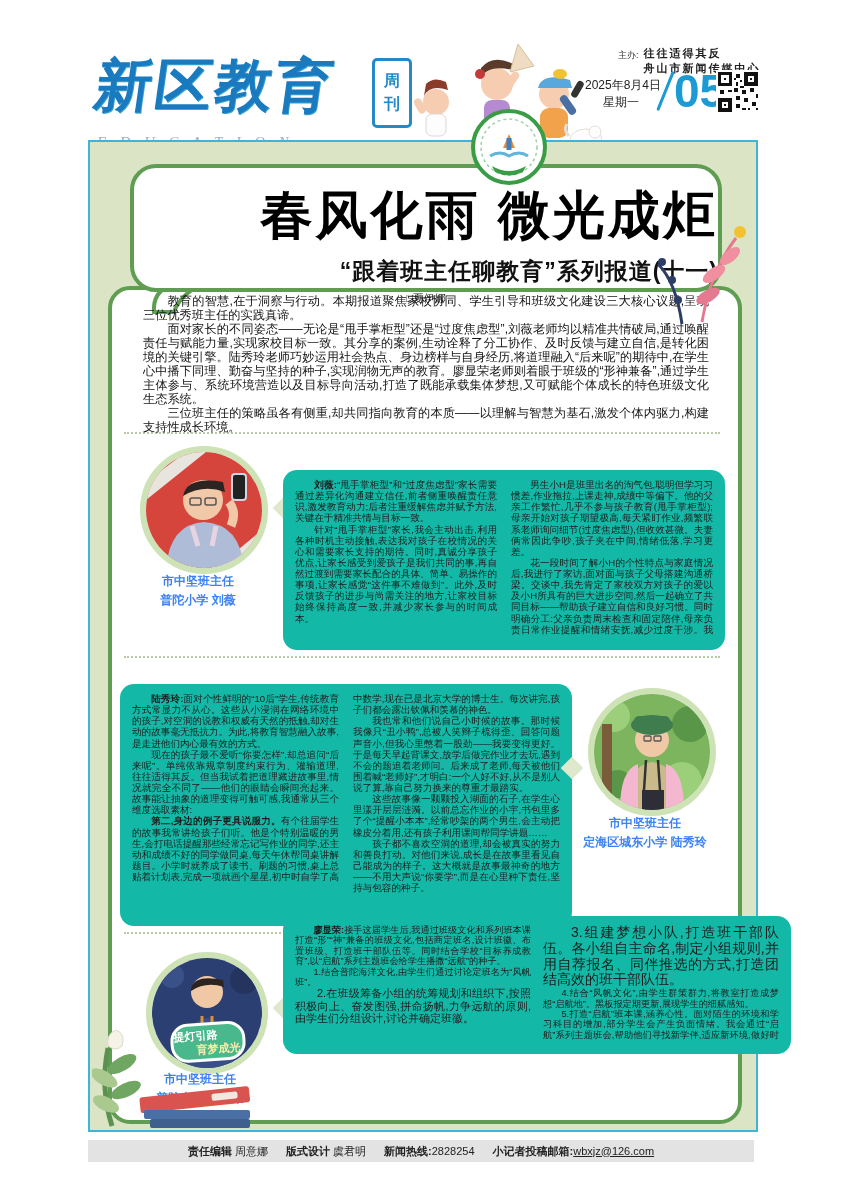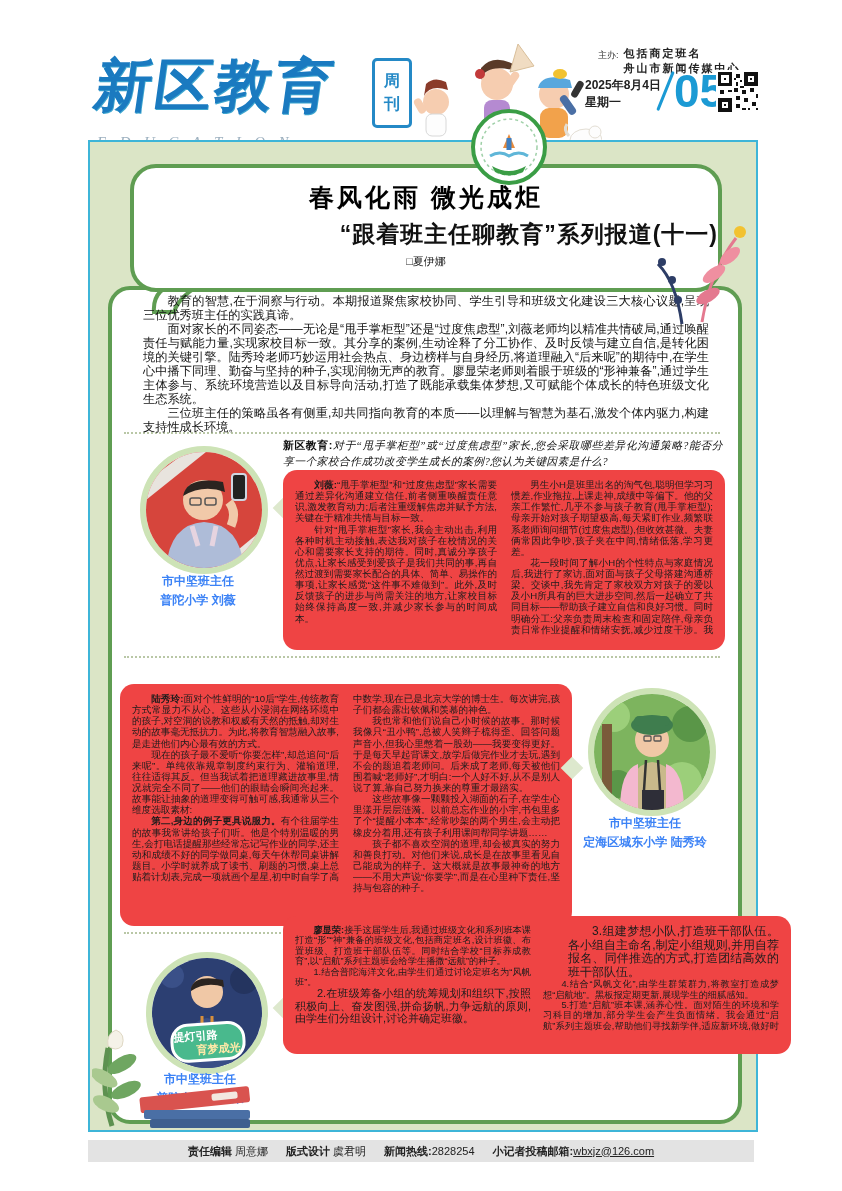--- a/index.html
+++ b/index.html
@@ -8,40 +8,40 @@
   .abs{position:absolute;}
 
   
   .brand{font-weight:900;font-size:57px;color:#1a7ac0;letter-spacing:3px;transform:skewX(-8deg);
          text-shadow:1px 1px 0 #3fa6cf;white-space:nowrap;}
   .weekly-box{width:34px;height:64px;border:3px solid #2489c6;border-radius:5px;display:flex;flex-direction:column;
          align-items:center;justify-content:center;gap:2px;color:#2489c6;font-weight:800;font-size:16px;background:#fff;}
   .english{font-family:"Liberation Serif",serif;font-style:italic;font-size:15px;color:#9cb0bf;letter-spacing:13.5px;white-space:nowrap;}
   .org-label{font-size:9px;color:#333;}
   .org-line{font-size:11px;font-weight:700;color:#222;letter-spacing:2px;white-space:nowrap;line-height:1.35;}
-  .date-line{font-size:12px;font-weight:700;color:#222;text-align:left;line-height:1.4;white-space:nowrap;}
+  .date-line{font-size:12px;font-weight:400;color:#222;text-align:center;line-height:1.4;white-space:nowrap;}
   .slash{width:3px;height:42px;background:#1b9ad4;transform:rotate(22deg);border-radius:2px;}
   .pagenum{font-size:46px;font-weight:900;color:#1b9ad4;line-height:1;}
 
   
   .panel{background:#dbe5c6;border:2px solid#3eb5d8;}
   .title-bubble{background:#fff;border:4px solid #5f9d52;border-radius:26px;}
-  .headline{font-size:25px;font-weight:900;color:#000;text-align:center;letter-spacing:3px;white-space:nowrap;}
+  .headline{font-size:52px;font-weight:900;color:#000;text-align:right;letter-spacing:3px;white-space:nowrap;}
   .subhead{font-size:23px;font-weight:700;color:#111;text-align:right;letter-spacing:1px;white-space:nowrap;}
   .byline{font-size:11px;color:#222;text-align:center;}
   .card{background:#fff;border:4px solid #5f9d52;border-radius:22px;}
 
   .intro p{margin:0;text-indent:2em;font-size:12.2px;line-height:1.15;text-align:justify;color:#141414;}
   .sep{border-top:2px dotted #b9c7a6;height:0;}
 
   .q{font-family:"Liberation Serif","DejaVu Serif",serif;font-style:italic;font-size:10.8px;line-height:1.45;
      color:#111;text-align:justify;margin:0;letter-spacing:.4px;}
   .q b{font-style:normal;font-family:"Liberation Sans",sans-serif;font-weight:800;}
 
-  .bubble{background:#ef4444;border-radius:14px;padding:9px 12px;box-sizing:border-box;overflow:hidden;}
+  .bubble{background:#14b8a6;border-radius:14px;padding:9px 12px;box-sizing:border-box;overflow:hidden;}
   .cols{column-count:2;column-gap:14px;height:100%;}
   .bp{margin:0;text-indent:2em;font-size:9.6px;line-height:1.16;text-align:justify;color:#1c1c1c;}
   .bp .lead{font-weight:800;}
   .tail{width:16px;height:16px;background:#dde8cd;transform:rotate(45deg);}
 
   .photo-ring{border-radius:50%;border:6px solid #cde3b6;overflow:hidden;background:#fff;box-sizing:content-box;}
   .caption{font-size:12px;font-weight:600;color:#3b82f6;text-align:center;line-height:1.55;margin:0;white-space:nowrap;}
 
   .footer-bar{background:#e3e3e3;display:flex;align-items:center;justify-content:center;font-size:11px;color:#222;gap:18px;white-space:nowrap;}
   .footer-bar b{font-weight:700;}
@@ -90,23 +90,23 @@
   <svg class="abs" style="left:470px;top:108px;z-index:5;" width="78" height="78" viewBox="0 0 78 78">
     <circle cx="39" cy="39" r="36" fill="#fff" stroke="#3a9d45" stroke-width="4"></circle>
     <circle cx="39" cy="39" r="28" fill="#fff" stroke="#9fd0a8" stroke-width="1.5" stroke-dasharray="3 3"></circle>
     <path d="M20 48 q10 -6 19 0 q10 -6 19 0" stroke="#5fb6d8" fill="none" stroke-width="3"></path>
     <path d="M33 40 l6 -14 6 14 z" fill="#e88a3a"></path>
     <rect x="36.5" y="30" width="5" height="12" fill="#3f7fc0"></rect>
     <path d="M22 58 q17 10 34 0 l-3 6 q-14 7 -28 0 z" fill="#3a9d45"></path>
   </svg>
 
   <div class="abs" style="left:598px;top:46px;display:flex;gap:5px;">
-    <span class="org-label" style="margin-top:3px;">主办:</span>
+    <span class="org-label" style="margin-top:3px;margin-left:20px;">主办:</span>
     <span>
-      <div class="org-line">包括商定班名</div>
+      <div class="org-line">往往适得其反</div>
       <div class="org-line">舟山市新闻传媒中心</div>
     </span>
   </div>
   <div class="abs date-line" style="left:585px;top:77px;width:72px;">
     <div>2025年8月4日</div>
     <div>星期一</div>
   </div>
   <div class="abs slash" style="left:664px;top:70px;"></div>
   <div class="abs pagenum" style="left:674px;top:68px;">05</div>
   <svg class="abs" style="left:716px;top:70px;" width="44" height="44" viewBox="0 0 22 22">
@@ -169,23 +169,20 @@
 
   <div class="abs intro" style="left:143px;top:294px;width:566px;z-index:3;">
 
   <p><span>教育的智慧,在于洞察与行动。本期报道聚焦家校协同、学生引导和班级文化建设三大核心议题,呈现三位优秀班主任的实践真谛。</span></p>
       <p><span>面对家长的不同姿态——无论是“甩手掌柜型”还是“过度焦虑型”,刘薇老师均以精准共情破局,通过唤醒责任与赋能力量,实现家校目标一致。其分享的案例,生动诠释了分工协作、及时反馈与建立自信,是转化困境的关键引擎。陆秀玲老师巧妙运用社会热点、身边榜样与自身经历,将道理融入“后来呢”的期待中,在学生心中播下同理、勤奋与坚持的种子,实现润物无声的教育。廖显荣老师则着眼于班级的“形神兼备”,通过学生主体参与、系统环境营造以及目标导向活动,打造了既能承载集体梦想,又可赋能个体成长的特色班级文化生态系统。</span></p>
       <p><span>三位班主任的策略虽各有侧重,却共同指向教育的本质——以理解与智慧为基石,激发个体内驱力,构建支持性成长环境。</span></p>
     </div>
 
   <div class="abs sep" style="left:124px;top:432px;width:596px;"></div>
 
-  <p class="q abs" style="left:283px;top:438px;width:440px;">
-    <b>新区教育:</b><span>对于“甩手掌柜型”或“过度焦虑型”家长,您会采取哪些差异化沟通策略?能否分享一个家校合作成功改变学生成长的案例?您认为关键因素是什么?</span>
-  </p>
   <div class="abs photo-ring" style="left:140px;top:446px;width:116px;height:116px;">
     <svg width="116" height="116" viewBox="0 0 116 116">
       <rect width="116" height="116" fill="#d6453c"></rect>
       <path d="M0 30 L40 0 L60 0 L0 48 Z" fill="#e8e4de"></path>
       <path d="M70 116 L116 78 L116 104 L96 116 Z" fill="#e8e4de"></path>
       <path d="M20 116 Q24 72 58 70 Q94 72 98 116 Z" fill="#aebcd8"></path>
       <circle cx="57" cy="48" r="20" fill="#f1c9a9"></circle>
       <path d="M37 44 q4 -20 40 -14 l2 10 q-22 -8 -42 4z" fill="#2b2420"></path>
       <rect x="44" y="46" width="11" height="7" rx="2" fill="none" stroke="#555" stroke-width="1.5"></rect>
       <rect x="59" y="46" width="11" height="7" rx="2" fill="none" stroke="#555" stroke-width="1.5"></rect>
@@ -273,21 +270,21 @@
     <p class="caption">市中坚班主任</p>
     <p class="caption">普陀中学 廖显荣</p>
   </div>
   <div class="abs tail" style="left:276px;top:1000px;"></div>
   <div class="abs bubble" style="left:283px;top:916px;width:508px;height:138px;">
     <div class="cols" style="column-gap:12px;">
 
     <p class="bp" style="font-size:9.2px;line-height:1.13;"><b class="lead">廖显荣:</b><span>接手这届学生后,我通过班级文化和系列班本课打造“形”“神”兼备的班级文化,包括商定班名,设计班徽、布置班级、打造班干部队伍等。同时结合学校“目标养成教育”,以“启航”系列主题班会给学生播撒“远航”的种子。</span></p>
         <p class="bp" style="font-size:9.2px;line-height:1.13;"><b class="lead"></b><span>1.结合普陀海洋文化,由学生们通过讨论定班名为“风帆班”。</span></p>
         <p class="bp" style="font-size:11px;line-height:1.13;"><b class="lead"></b><span>2.在班级筹备小组的统筹规划和组织下,按照积极向上、奋发图强,拼命扬帆,力争远航的原则,由学生们分组设计,讨论并确定班徽。</span></p>
-        <p class="bp" style="font-size:12px;line-height:1.13;margin-left:25px;"><b class="lead"></b><span>3.组建梦想小队,打造班干部队伍。各小组自主命名,制定小组规则,并用自荐报名、同伴推选的方式,打造团结高效的班干部队伍。</span></p>
+        <p class="bp" style="font-size:14px;line-height:1.13;"><b class="lead"></b><span>3.组建梦想小队,打造班干部队伍。各小组自主命名,制定小组规则,并用自荐报名、同伴推选的方式,打造团结高效的班干部队伍。</span></p>
         <p class="bp" style="font-size:9.2px;line-height:1.13;"><b class="lead"></b><span>4.结合“风帆文化”,由学生群策群力,将教室打造成梦想“启航地”。黑板报定期更新,展现学生的细腻感知。</span></p>
         <p class="bp" style="font-size:9.2px;line-height:1.13;"><b class="lead"></b><span>5.打造“启航”班本课,涵养心性。面对陌生的环境和学习科目的增加,部分学生会产生负面情绪。我会通过“启航”系列主题班会,帮助他们寻找新学伴,适应新环境,做好时间管理,明晰努力方向,消除心理压力,尽快融入校园学习和生活。</span></p>
       </div>
   </div>
 
   <svg class="abs" style="left:92px;top:1018px;z-index:4;" width="175" height="112" viewBox="0 0 175 112">
     <path d="M20 108 Q8 70 16 30" stroke="#5d9150" stroke-width="5" fill="none"></path>
     <ellipse cx="30" cy="46" rx="16" ry="7" fill="#6fa661" transform="rotate(-30 30 46)"></ellipse>
     <ellipse cx="12" cy="60" rx="15" ry="7" fill="#a9c98f" transform="rotate(30 12 60)"></ellipse>
     <ellipse cx="34" cy="72" rx="16" ry="7" fill="#6fa661" transform="rotate(-25 34 72)"></ellipse>

